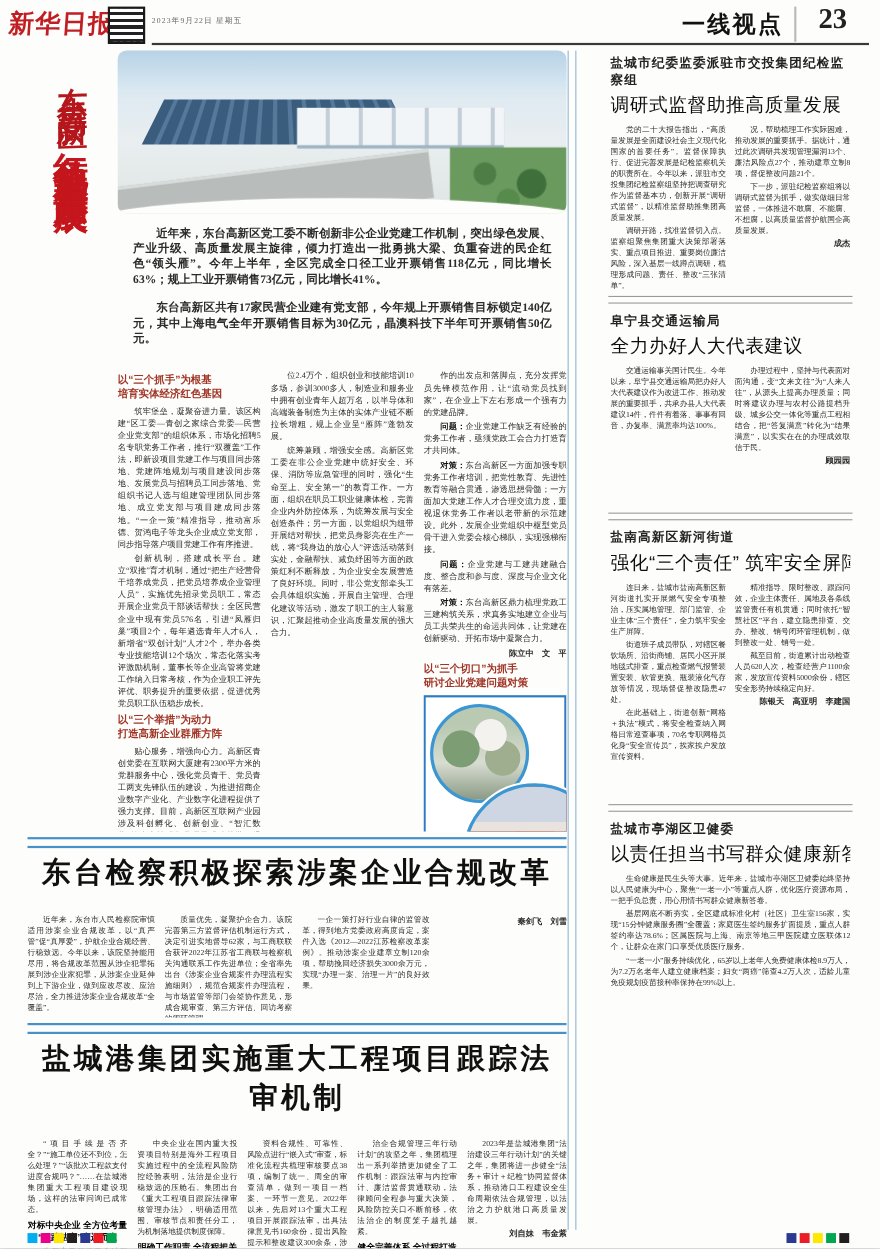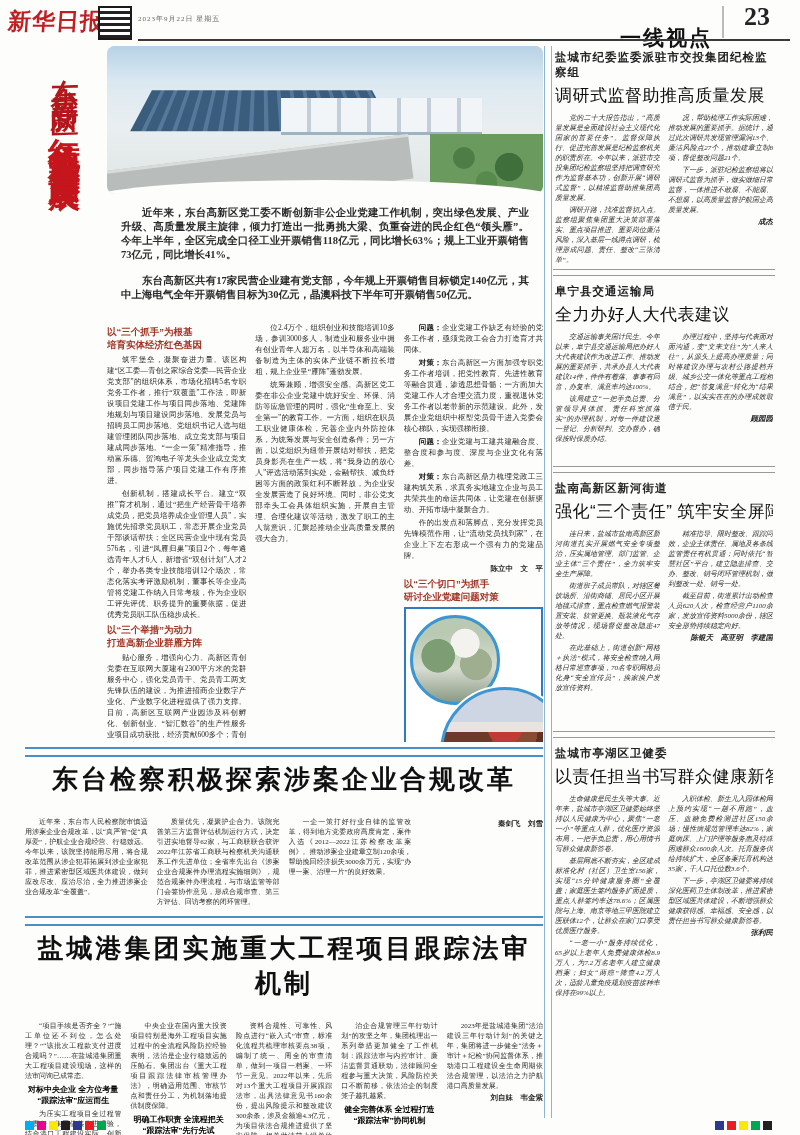--- a/index.html
+++ b/index.html
@@ -9,30 +9,30 @@
   
   .header{position:absolute;top:0;left:0;right:0;height:44px;}
   .masthead{position:absolute;left:8px;top:6px;font-size:23px;font-weight:900;
             color:#c01e23;letter-spacing:1px;font-family:"Liberation Serif",serif;
             transform:skewX(-4deg);}
   .qr{position:absolute;left:98px;top:6px;width:30px;height:30px;background:
       repeating-linear-gradient(0deg,#222 0 3px,#fff 3px 6px),
       repeating-linear-gradient(90deg,#222 0 3px,rgba(255,255,255,.75) 3px 6px);
       border:2px solid #1a1a1a;}
   .dateline{position:absolute;left:138px;top:14px;font-size:7px;color:#666;letter-spacing:1px;}
-  .section-title{position:absolute;right:88px;top:24px;font-size:21px;font-weight:900;color:#111;
+  .section-title{position:absolute;right:88px;top:8px;font-size:21px;font-weight:900;color:#111;
                  letter-spacing:2px;text-align:right;}
   .pageno-sep{position:absolute;right:76px;top:6px;width:2px;height:32px;background:#bbb;}
   .page-number{position:absolute;right:30px;top:2px;font-size:26px;font-weight:700;color:#222;}
   .header-rule{position:absolute;left:138px;right:10px;top:39px;height:2px;background:#3a3a3a;}
   
   .content{position:absolute;top:46px;left:25px;width:750px;height:1072px;display:flex;}
   .left-block{width:520px;}
   .vrule{width:6px;margin:0 1px;border-left:1px solid #8fb4d2;border-right:1px solid #8fb4d2;}
-  .right-col{width:222px;}
+  .right-col{width:222px;padding-left:28px;}
   
   .lead{display:flex;}
   .v-col{width:78px;text-align:center;padding-top:10px;}
   .v-kicker{writing-mode:vertical-rl;text-orientation:upright;display:inline-block;
             color:#b5161b;font-size:28px;font-weight:700;letter-spacing:8px;line-height:1;
             font-family:"Liberation Serif",serif;transform:skewY(-2deg);}
   .v-headline{writing-mode:vertical-rl;text-orientation:upright;display:inline-block;
               color:#c4161c;font-size:32px;font-weight:900;letter-spacing:4px;line-height:1.05;
               margin-top:12px;font-family:"Liberation Sans",sans-serif;}
   .lead-main{flex:1;padding-left:4px;}
@@ -84,21 +84,21 @@
   .mid-cols .col,.bot-cols .col{font-size:7px;line-height:10px;}
   .bot-cols{height:224px;}
   .mini-subhead{font-weight:700;color:#000;font-size:8px;line-height:11px;text-align:center;
                 font-family:"Liberation Sans",sans-serif;margin:3px 0;}
   .mini-subhead div{text-indent:0;}
   
   .r-art{padding:4px 2px 2px;}
   .r-kicker{font-size:11.5px;font-weight:700;color:#222;letter-spacing:1px;}
   .r-headline{font-size:17px;font-weight:400;color:#0d0d0d;letter-spacing:0.5px;margin:4px 0 6px;
               font-family:"Liberation Sans",sans-serif;white-space:nowrap;overflow:hidden;}
-  .r-body{display:flex;gap:8px;font-style:italic;}
+  .r-body{display:flex;gap:8px;}
   .r-body .col{font-size:7px;line-height:10px;}
   .rule-gray{height:5px;border-top:1px solid #9a9a9a;border-bottom:1px solid #9a9a9a;margin:4px 0;}
   .h150{height:150px;} .h128{height:128px;} .h192{height:196px;} .h298{height:298px;}
   
   .marks{position:absolute;bottom:5px;display:flex;gap:3px;}
   .marks-left{left:25px;} .marks-right{right:28px;}
   .mark{width:9px;height:9px;}
 </style>
 </head>
 <body>
@@ -163,31 +163,31 @@
               <div>
 
               <p>位2.4万个，组织创业和技能培训10多场，参训3000多人，制造业和服务业中拥有创业青年人超万名，以半导体和高端装备制造为主体的实体产业链不断拉长增粗，规上企业呈“雁阵”蓬勃发展。</p>
                   <p>统筹兼顾，增强安全感。高新区党工委在非公企业党建中统好安全、环保、消防等应急管理的同时，强化“生命至上、安全第一”的教育工作。一方面，组织在职员工职业健康体检，完善企业内外防控体系，为统筹发展与安全创造条件；另一方面，以党组织为纽带开展结对帮扶，把党员身影亮在生产一线，将“我身边的放心人”评选活动落到实处，金融帮扶、减负纾困等方面的政策红利不断释放，为企业安全发展营造了良好环境。同时，非公党支部牵头工会具体组织实施，开展自主管理、合理化建议等活动，激发了职工的主人翁意识，汇聚起推动企业高质量发展的强大合力。</p>
                 </div>
             </div>
 
             <div class="col">
               <div>
 
+              <p>作的出发点和落脚点，充分发挥党员先锋模范作用，让“流动党员找到家”，在企业上下左右形成一个强有力的党建品牌。</p>
+                </div>
+              <div>
+
                   <p><span class="qa-label">问题：</span><span>企业党建工作缺乏有经验的党务工作者，亟须党政工会合力打造育才共同体。</span></p>
 
                   <p><span class="qa-label">对策：</span><span>东台高新区一方面加强专职党务工作者培训，把党性教育、先进性教育等融合贯通，渗透思想骨髓；一方面加大党建工作人才合理交流力度，重视退休党务工作者以老带新的示范建设。此外，发展企业党组织中枢型党员骨干进入党委会核心梯队，实现强梯衔接。</span></p>
 
                   <p><span class="qa-label">问题：</span><span>企业党建与工建共建融合度、整合度和参与度、深度与企业文化有落差。</span></p>
 
                   <p><span class="qa-label">对策：</span><span>东台高新区鼎力梳理党政工三建构筑关系，求真务实地建立企业与员工共荣共生的命运共同体，让党建在创新驱动、开拓市场中凝聚合力。</span></p>
-                </div>
-              <div>
-
-              <p>作的出发点和落脚点，充分发挥党员先锋模范作用，让“流动党员找到家”，在企业上下左右形成一个强有力的党建品牌。</p>
                 </div>
               <span class="authors">陈立中　文　平</span>
               <div class="subhead">
                 <div>以“三个切口”为抓手</div>
                 <div>研讨企业党建问题对策</div>
               </div>
               <div class="photo-box">
                 <div class="circ circ1"></div>
                 <div class="circ circ2"></div>
               </div>
@@ -196,21 +196,21 @@
         </div>
       </div>
 
       <div class="rule-blue"></div>
 
       <div>
         <div class="wide-headline">东台检察积极探索涉案企业合规改革</div>
         <div class="cols mid-cols">
           <div class="col">
 
-          <p>近年来，东台市人民检察院审慎适用涉案企业合规改革，以“真严管”促“真厚爱”，护航企业合规经营、行稳致远。今年以来，该院坚持能用尽用，将合规改革范围从涉企犯罪拓展到涉企业家犯罪，推进紧密型区域医共体建设，做到应改尽改、应治尽治，全力推进涉案企业合规改革“全覆盖”。</p>
+          <p>近年来，东台市人民检察院审慎适用涉案企业合规改革，以“真严管”促“真厚爱”，护航企业合规经营、行稳致远。今年以来，该院坚持能用尽用，将合规改革范围从涉企犯罪拓展到涉企业家犯罪，从涉案企业延伸到上下游企业，做到应改尽改、应治尽治，全力推进涉案企业合规改革“全覆盖”。</p>
             </div>
           <div class="col">
 
           <p>质量优先，凝聚护企合力。该院完善第三方监督评估机制运行方式，决定引进实地督导62家，与工商联联合获评2022年江苏省工商联与检察机关沟通联系工作先进单位；全省率先出台《涉案企业合规案件办理流程实施细则》，规范合规案件办理流程，与市场监管等部门会签协作意见，形成合规审查、第三方评估、回访考察的闭环管理。</p>
             </div>
           <div class="col">
 
           <p>一企一策打好行业自律的监管改革，得到地方党委政府高度肯定，案件入选《2012—2022江苏检察改革案例》。推动涉案企业建章立制120余项，帮助挽回经济损失3000余万元，实现“办理一案、治理一片”的良好效果。</p>
             </div>
           <div class="col">
@@ -302,21 +302,20 @@
       </div>
       <div class="rule-gray"></div>
 
       <div class="r-art">
         <div class="r-kicker">阜宁县交通运输局</div>
         <div class="r-headline">全力办好人大代表建议</div>
         <div class="r-body h128">
           <div class="col">
 
           <p>交通运输事关国计民生。今年以来，阜宁县交通运输局把办好人大代表建议作为改进工作、推动发展的重要抓手，共承办县人大代表建议14件，件件有着落、事事有回音，办复率、满意率均达100%。</p>
-              <p>该局建立“一把手负总责、分管领导具体抓、责任科室抓落实”的办理机制，对每一件建议逐一登记、分析研判、交办督办，确保按时保质办结。</p>
             </div>
           <div class="col">
             <div>
 
             <p>办理过程中，坚持与代表面对面沟通，变“文来文往”为“人来人往”，从源头上提高办理质量；同时将建议办理与农村公路提档升级、城乡公交一体化等重点工程相结合，把“答复满意”转化为“结果满意”，以实实在在的办理成效取信于民。</p>
               </div>
             <span class="authors">顾园园</span>
           </div>
         </div>
       </div>
@@ -347,28 +346,20 @@
       <div class="r-art">
         <div class="r-kicker">盐城市亭湖区卫健委</div>
         <div class="r-headline">以责任担当书写群众健康新答卷</div>
         <div class="r-body h298">
           <div class="col">
 
           <p>生命健康是民生头等大事。近年来，盐城市亭湖区卫健委始终坚持以人民健康为中心，聚焦“一老一小”等重点人群，优化医疗资源布局，一把手负总责，用心用情书写群众健康新答卷。</p>
               <p>基层网底不断夯实，全区建成标准化村（社区）卫生室156家，实现“15分钟健康服务圈”全覆盖；家庭医生签约服务扩面提质，重点人群签约率达78.6%；区属医院与上海、南京等地三甲医院建立医联体12个，让群众在家门口享受优质医疗服务。</p>
               <p>“一老一小”服务持续优化，65岁以上老年人免费健康体检8.9万人，为7.2万名老年人建立健康档案；妇女“两癌”筛查4.2万人次，适龄儿童免疫规划疫苗接种率保持在99%以上。</p>
             </div>
-          <div class="col">
-            <div>
-
-            <p>入职体检、新生儿入园体检网上预约实现“一趟不用跑”，血压、血糖免费检测进社区150余场；慢性病规范管理率达82%，家庭病床、上门护理等服务惠及特殊困难群众1600余人次。托育服务供给持续扩大，全区备案托育机构达35家，千人口托位数3.6个。</p>
-                <p>下一步，亭湖区卫健委将持续深化医药卫生体制改革，推进紧密型区域医共体建设，不断增强群众健康获得感、幸福感、安全感，以责任担当书写群众健康新答卷。</p>
-              </div>
-            <span class="authors">张利民</span>
-          </div>
         </div>
       </div>
     </div>
   </div>
 
   <div class="marks marks-left">
 
   <div class="mark" style="background: rgb(0, 173, 238);"></div>
       <div class="mark" style="background: rgb(236, 0, 140);"></div>
       <div class="mark" style="background: rgb(255, 232, 0);"></div>

